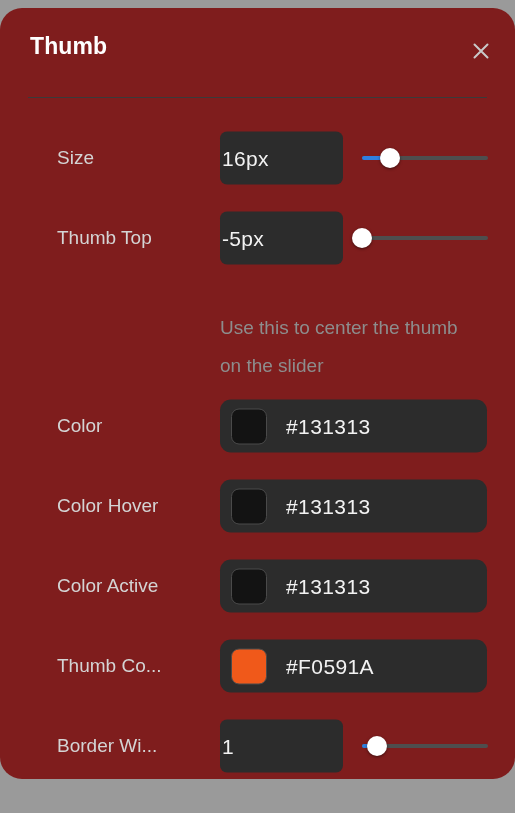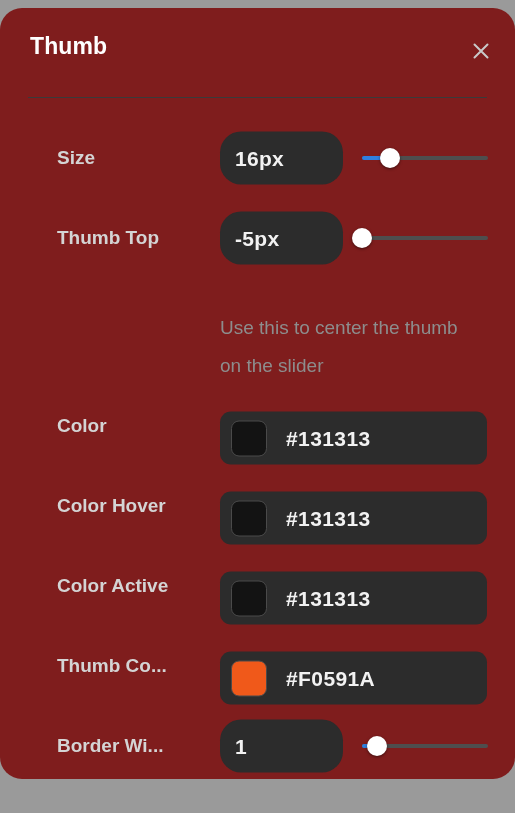--- a/index.html
+++ b/index.html
@@ -68,21 +68,20 @@
   .rows {
     position: absolute;
     left: 0;
     top: 110px;
     width: 515px;
   }
 
   .row {
     position: relative;
     height: 80px;
-    font-weight: bold;
   }
 
   .row-label {
     position: absolute;
     left: 57px;
     top: 50%;
     transform: translateY(-50%);
     font-size: 19px;
     color: #d4d4d4;
     white-space: nowrap;
@@ -90,25 +89,25 @@
 
   
   .num-field {
     position: absolute;
     left: 220px;
     top: 50%;
     transform: translateY(-50%);
     width: 123px;
     height: 53px;
     background: #2c2c2c;
-    border-radius: 21px;
+    border-radius: 7px;
     display: flex;
     align-items: center;
     box-sizing: border-box;
-    padding-left: 15px;
+    padding-left: 2px;
     cursor: text;
   }
   .num-value {
     font-size: 21px;
     color: #f2f2f2;
     letter-spacing: 0.3px;
   }
 
   
   .slider {
@@ -169,21 +168,20 @@
     transform: translateY(-50%);
     width: 267px;
     height: 53px;
     background: #2c2c2c;
     border-radius: 11px;
     display: flex;
     align-items: center;
     box-sizing: border-box;
     padding-left: 11px;
     cursor: pointer;
-    margin-top: 12px;
   }
   .swatch {
     width: 36px;
     height: 36px;
     border-radius: 8px;
     border: 1px solid #4a4a4a;
     box-sizing: border-box;
     flex: 0 0 auto;
     cursor: pointer;
   }

